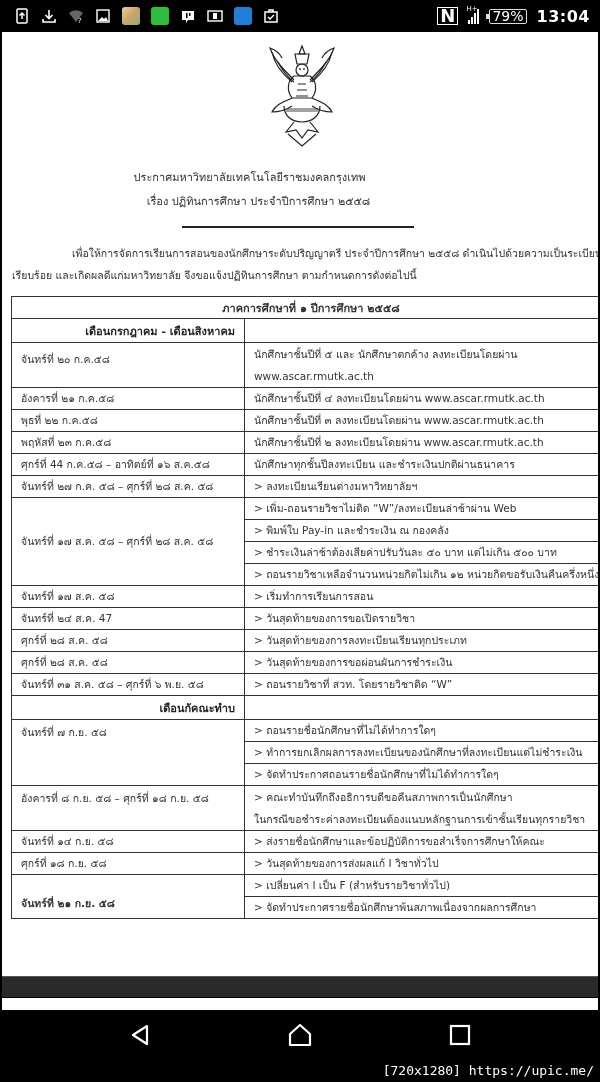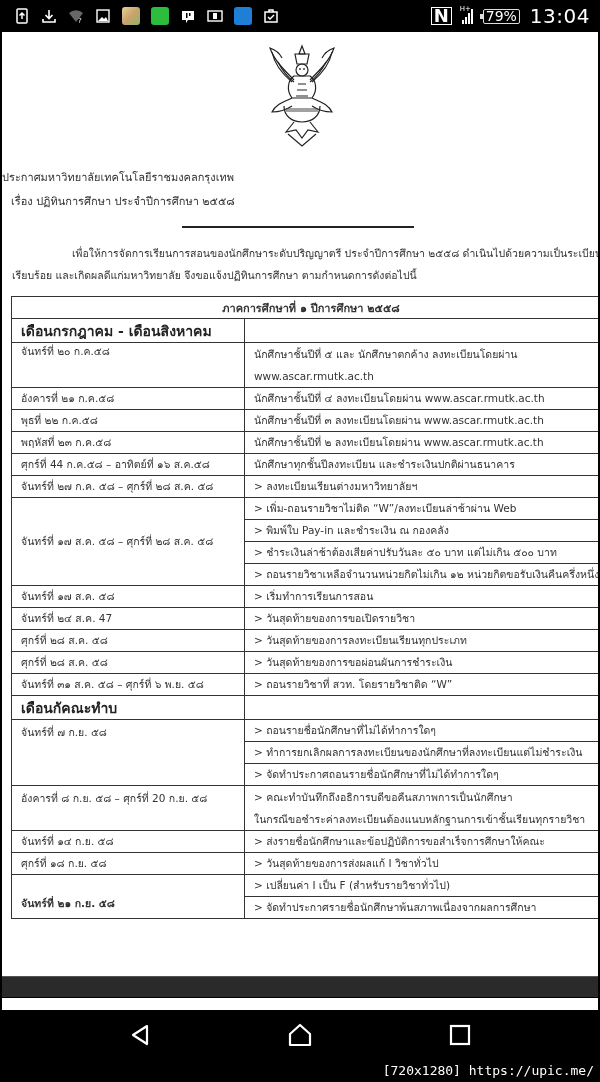--- a/index.html
+++ b/index.html
@@ -8,42 +8,42 @@
 
   
   .status-bar { position: absolute; left: 0; top: 0; width: 600px; height: 32px; background: #000; color: #fff; display: flex; align-items: center; padding: 0 10px 0 14px; }
   .status-left { display: flex; align-items: center; gap: 11px; }
   .sb-icon { width: 16px; height: 16px; display: inline-flex; align-items: center; justify-content: center; }
   .sb-icon svg { width: 16px; height: 16px; }
   .app-thumb { width: 18px; height: 18px; border-radius: 3px; }
   .status-right { margin-left: auto; display: flex; align-items: center; gap: 10px; font-size: 17px; }
   .battery { border: 1.5px solid #ddd; border-radius: 2px; font-size: 14px; padding: 0 2px; height: 15px; line-height: 12px; color: #fff; position: relative; }
   .battery::before { content: ""; position: absolute; left: -4px; top: 4px; width: 3px; height: 5px; background: #ddd; }
-  .clock { font-size: 20px; letter-spacing: 0.5px; }
+  .clock { font-size: 16px; letter-spacing: 0.5px; font-weight: bold; }
 
   
   .viewport { position: absolute; left: 0; top: 32px; width: 600px; height: 978px; background: #000; }
   .page { position: absolute; left: 2px; top: 0; width: 596px; height: 944px; background: #fff; overflow: hidden; }
 
   .emblem { position: absolute; left: 262px; top: 8px; width: 76px; height: 110px; }
-  .heading { position: absolute; left: 0; width: 495px; text-align: left; font-size: 11px; color: #333; }
+  .heading { position: absolute; left: 0; width: 495px; text-align: center; font-size: 11px; color: #333; }
   .heading.l1 { top: 136px; }
   .heading.l2 { top: 160px; margin-left: 9px; }
   .rule { position: absolute; left: 180px; top: 194px; width: 232px; height: 1.5px; background: #222; }
 
   .para { position: absolute; left: 10px; top: 210px; width: 590px; font-size: 10.5px; color: #333; line-height: 22px; }
   .para .indent { padding-left: 60px; }
 
   
   .schedule { position: absolute; left: 9px; top: 264px; border-collapse: collapse; width: 600px; font-size: 10.5px; color: #333; }
   .schedule td { border: 1.2px solid #333; padding: 0 9px; height: 22px; vertical-align: middle; }
   .schedule td.col1 { width: 233px; }
   .schedule .term { text-align: center; font-weight: bold; font-size: 11px; height: 22px; }
   .schedule .month td { height: 24px; }
-  .schedule .month .mlabel { text-align: left; font-weight: bold; font-size: 14px; color: #222; }
+  .schedule .month .mlabel { text-align: right; font-weight: bold; font-size: 11px; color: #222; }
   .schedule .tall { height: 44px; }
   .schedule .bold { font-weight: bold; }
   .dual-line { line-height: 22px; }
 
   
   .dark-strip { position: absolute; left: 2px; top: 944px; width: 596px; height: 21px; background: #2a2a2a; border-top: 1px solid #555; }
   .white-strip { position: absolute; left: 2px; top: 966px; width: 596px; height: 12px; background: #fff; }
 
   
   .nav-bar { position: absolute; left: 0; top: 1010px; width: 600px; height: 52px; background: #000; }
@@ -162,21 +162,21 @@
       <tbody>
           <tr>
         <td class="term" colspan="2">ภาคการศึกษาที่ ๑ ปีการศึกษา ๒๕๕๘</td>
       </tr>
 
       <tr class="month">
         <td class="mlabel col1">เดือนกรกฎาคม - เดือนสิงหาคม</td>
         <td></td>
       </tr>
       <tr>
-        <td class="col1 tall" style="vertical-align:top;padding-top:0;">จันทร์ที่ ๒๐ ก.ค.๕๘</td>
+        <td class="col1 tall" style="vertical-align:top;padding-top:8px;">จันทร์ที่ ๒๐ ก.ค.๕๘</td>
         <td class="dual-line">
           <div>นักศึกษาชั้นปีที่ ๕ และ นักศึกษาตกค้าง ลงทะเบียนโดยผ่าน</div>
           <div>www.ascar.rmutk.ac.th</div>
         </td>
       </tr>
       <tr>
         <td class="col1">อังคารที่ ๒๑ ก.ค.๕๘</td>
         <td>นักศึกษาชั้นปีที่ ๔   ลงทะเบียนโดยผ่าน www.ascar.rmutk.ac.th</td>
       </tr>
       <tr>
@@ -237,21 +237,21 @@
         <td class="col1" rowspan="3" style="vertical-align:top;padding-top:4px;">จันทร์ที่ ๗ ก.ย. ๕๘</td>
         <td>&gt; ถอนรายชื่อนักศึกษาที่ไม่ได้ทำการใดๆ</td>
       </tr>
       <tr>
         <td>&gt; ทำการยกเลิกผลการลงทะเบียนของนักศึกษาที่ลงทะเบียนแต่ไม่ชำระเงิน</td>
       </tr>
       <tr>
         <td>&gt; จัดทำประกาศถอนรายชื่อนักศึกษาที่ไม่ได้ทำการใดๆ</td>
       </tr>
       <tr>
-        <td class="col1 tall" style="vertical-align:top;padding-top:4px;">อังคารที่ ๘ ก.ย. ๕๘ – ศุกร์ที่ 20 ก.ย. ๕๘</td>
+        <td class="col1 tall" style="vertical-align:top;padding-top:4px;">อังคารที่ ๘ ก.ย. ๕๘ – ศุกร์ที่ ๑๘ ก.ย. ๕๘</td>
         <td class="dual-line">
           <div>&gt; คณะทำบันทึกถึงอธิการบดีขอคืนสภาพการเป็นนักศึกษา</div>
           <div>ในกรณีขอชำระค่าลงทะเบียนต้องแนบหลักฐานการเข้าชั้นเรียนทุกรายวิชา</div>
         </td>
       </tr>
       <tr>
         <td class="col1">จันทร์ที่ ๑๔ ก.ย. ๕๘</td>
         <td>&gt; ส่งรายชื่อนักศึกษาและข้อปฏิบัติการขอสำเร็จการศึกษาให้คณะ</td>
       </tr>
       <tr>

